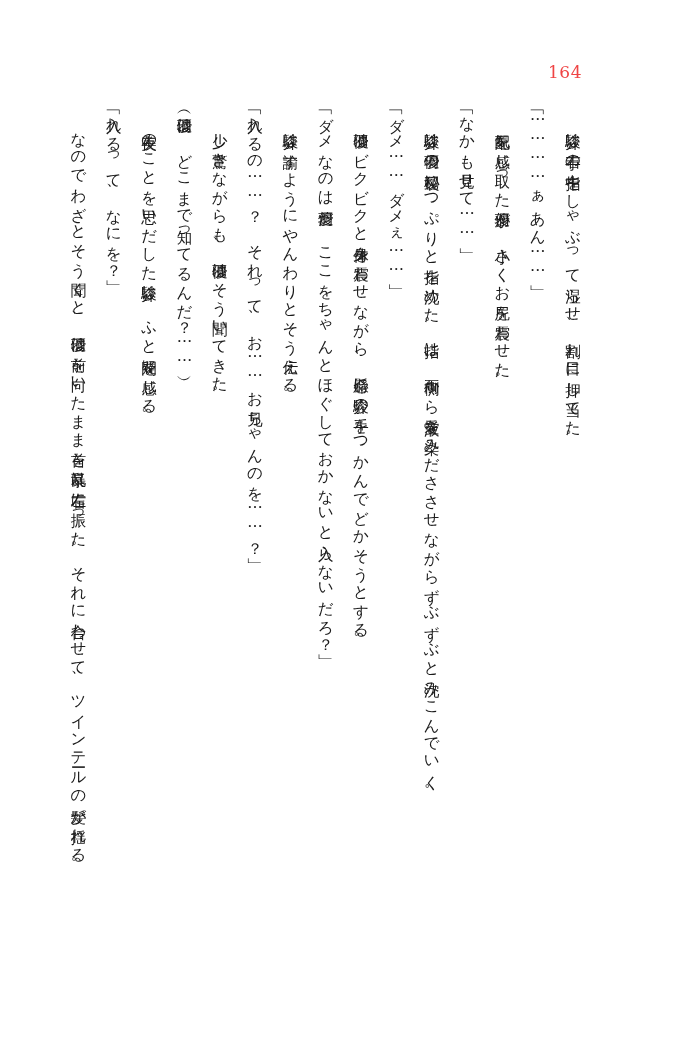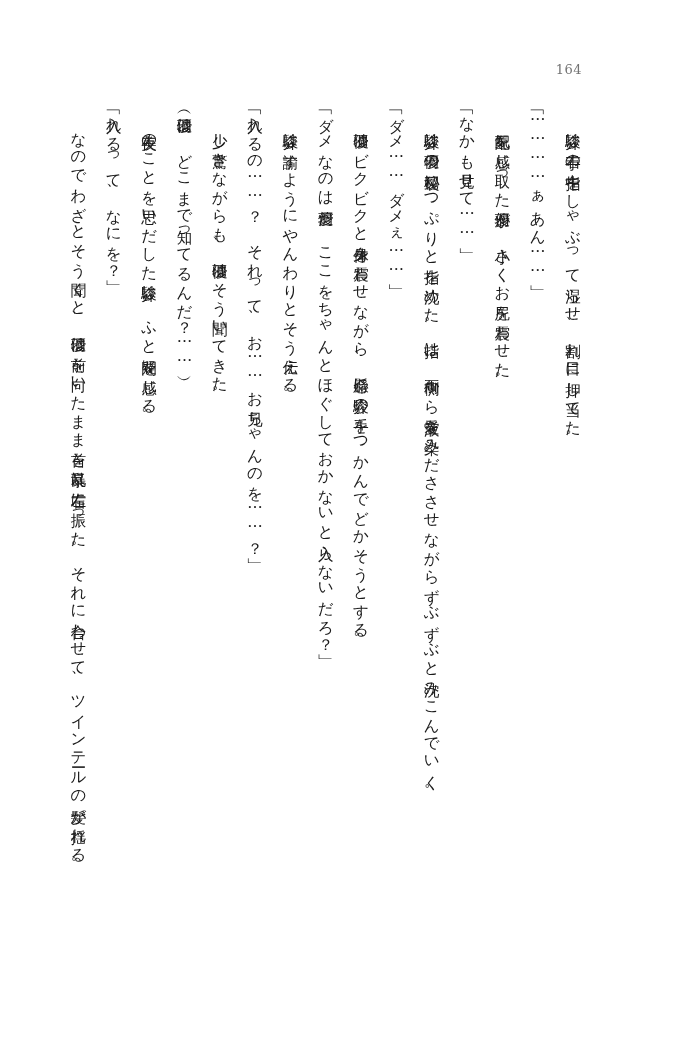--- a/index.html
+++ b/index.html
@@ -13,23 +13,23 @@
     height: 1050px;
     background: #ffffff;
     overflow: hidden;
     font-family: "DejaVu Serif", "Liberation Serif", serif;
     color: #1a1a1a;
   }
   .page-number {
     position: absolute;
     top: 62px;
     right: 108px;
-    font-size: 13px;
+    font-size: 17px;
     font-family: "DejaVu Serif", "Liberation Serif", serif;
-    color: #737373;
+    color: #ef4444;
     letter-spacing: 0.5px;
   }
   .text-block {
     position: absolute;
     top: 105px;
     left: 55px;
     right: 100px;
     height: 860px;
     writing-mode: vertical-rl;
     text-orientation: upright;

